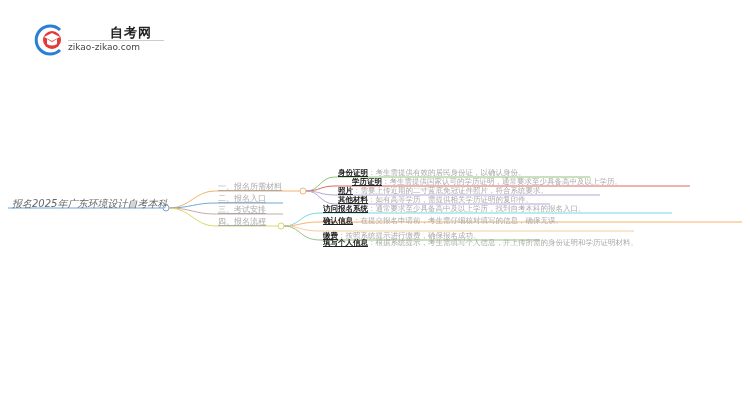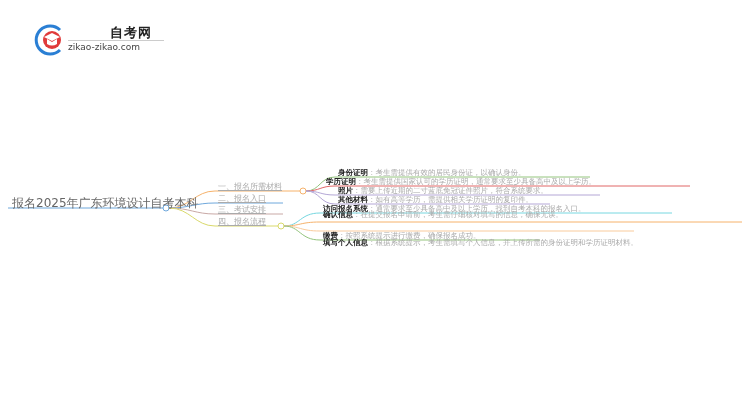--- a/index.html
+++ b/index.html
@@ -4,23 +4,23 @@
   <style>
     html, body { margin: 0; padding: 0; background: #ffffff; }
     body { width: 750px; height: 410px; position: relative; overflow: hidden; font-family: "DejaVu Sans", sans-serif; }
     .logo { position: absolute; left: 30px; top: 22px; width: 170px; height: 36px; }
     .logo-icon { position: absolute; left: 0; top: 0; width: 36px; height: 36px; }
     .logo-title { position: absolute; left: 80px; top: 2px; font-size: 13px; font-weight: bold; color: #222; letter-spacing: 1px; }
     .logo-sub { position: absolute; left: 38px; top: 20px; font-size: 9px; color: #444; }
     .logo-rule { position: absolute; left: 38px; top: 18px; width: 96px; height: 1px; background: #ccc; }
     svg.map { position: absolute; left: 0; top: 0; }
     .t { position: absolute; font-size: 7.5px; line-height: 9px; white-space: nowrap; }
-    .root { color: #666; font-size: 12px; }
+    .root { color: #666; font-size: 10px; font-style: italic; }
     .b1 { color: #aaa; font-size: 8px; text-decoration: underline; }
-    .leaf-k { color: #222; font-weight: bold; }
+    .leaf-k { color: #222; font-weight: bold; text-decoration: underline; }
     .leaf-v { color: #aaa; }
   </style>
 </head>
 <body>
 
 <div class="logo">
   <svg class="logo-icon" viewBox="0 0 36 36">
     <path d="M30 8 A14 14 0 1 0 30 28" fill="none" stroke="#2a7fd4" stroke-width="3"></path>
     <circle cx="22" cy="18" r="9" fill="#e03a3a"></circle>
     <path d="M14 15 L22 11 L30 15 L22 19 Z" fill="#fff"></path>
@@ -57,34 +57,34 @@
 <div class="t root" style="left:12px; top:199px;">报名2025年广东环境设计自考本科</div>
 
 <div class="t b1" style="left:218px; top:182px;">一、报名所需材料</div>
 <div class="t b1" style="left:218px; top:194px;">二、报名入口</div>
 <div class="t b1" style="left:218px; top:205px;">三、考试安排</div>
 <div class="t b1" style="left:218px; top:217px;">四、报名流程</div>
 
 <div class="t" style="left:338px; top:168px;">
   <span class="leaf-k">身份证明</span><span class="leaf-v">：考生需提供有效的居民身份证，以确认身份。</span>
 </div>
-<div class="t" style="left:326px; top:177px;text-align:right;">
+<div class="t" style="left:352px; top:177px;text-align:right;">
   <span class="leaf-k">学历证明</span><span class="leaf-v">：考生需提供国家认可的学历证明，通常要求至少具备高中及以上学历。</span>
 </div>
 <div class="t" style="left:338px; top:186px;">
   <span class="leaf-k">照片</span><span class="leaf-v">：需要上传近期的二寸蓝底免冠证件照片，符合系统要求。</span>
 </div>
 <div class="t" style="left:338px; top:195px;">
   <span class="leaf-k">其他材料</span><span class="leaf-v">：如有高等学历，需提供相关学历证明的复印件。</span>
 </div>
 
 <div class="t" style="left:323px; top:204px;">
   <span class="leaf-k">访问报名系统</span><span class="leaf-v">：通常要求至少具备高中及以上学历，找到自考本科的报名入口。</span>
 </div>
 <div class="t" style="left:323px; top:213px;margin-top:25px;">
   <span class="leaf-k">填写个人信息</span><span class="leaf-v">：根据系统提示，考生需填写个人信息，并上传所需的身份证明和学历证明材料。</span>
 </div>
-<div class="t" style="left:323px; top:210px;">
+<div class="t" style="left:323px; top:216px;">
   <span class="leaf-k">确认信息</span><span class="leaf-v">：在提交报名申请前，考生需仔细核对填写的信息，确保无误。</span>
 </div>
 <div class="t" style="left:323px; top:231px;">
   <span class="leaf-k">缴费</span><span class="leaf-v">：按照系统提示进行缴费，确保报名成功。</span>
 </div>
 
 </body></html>

